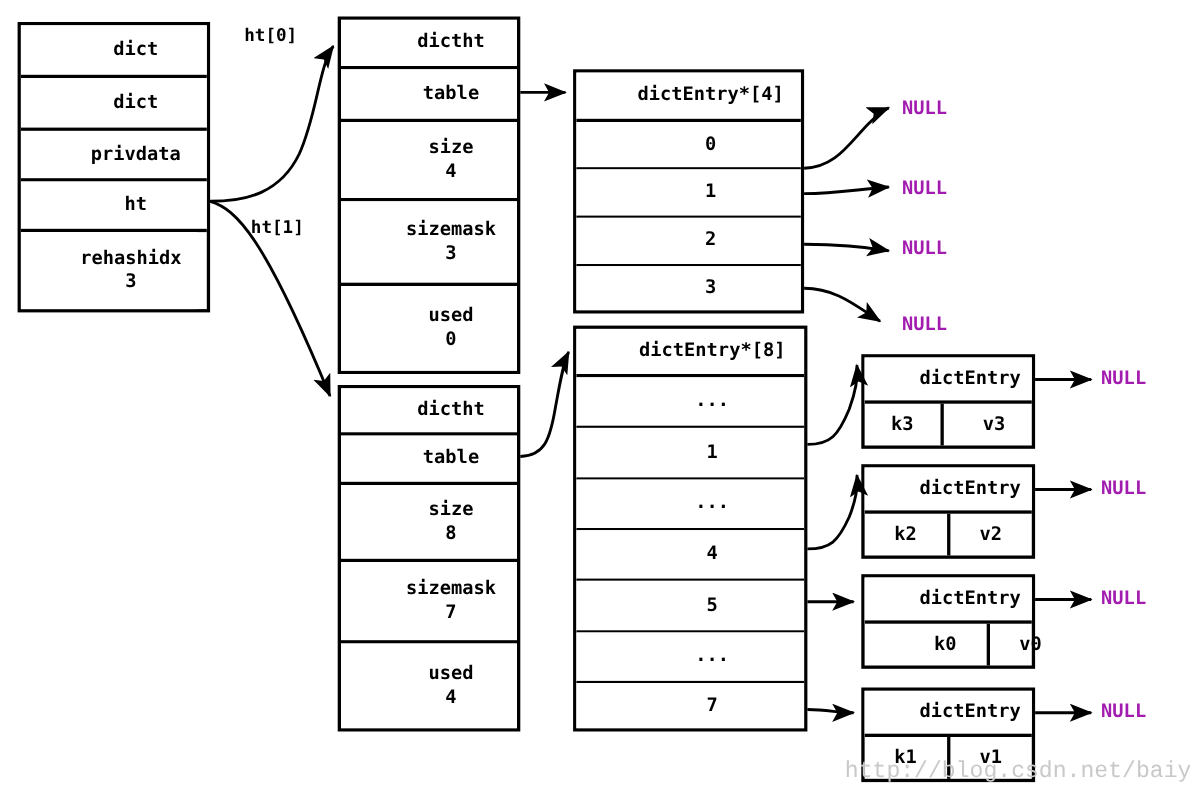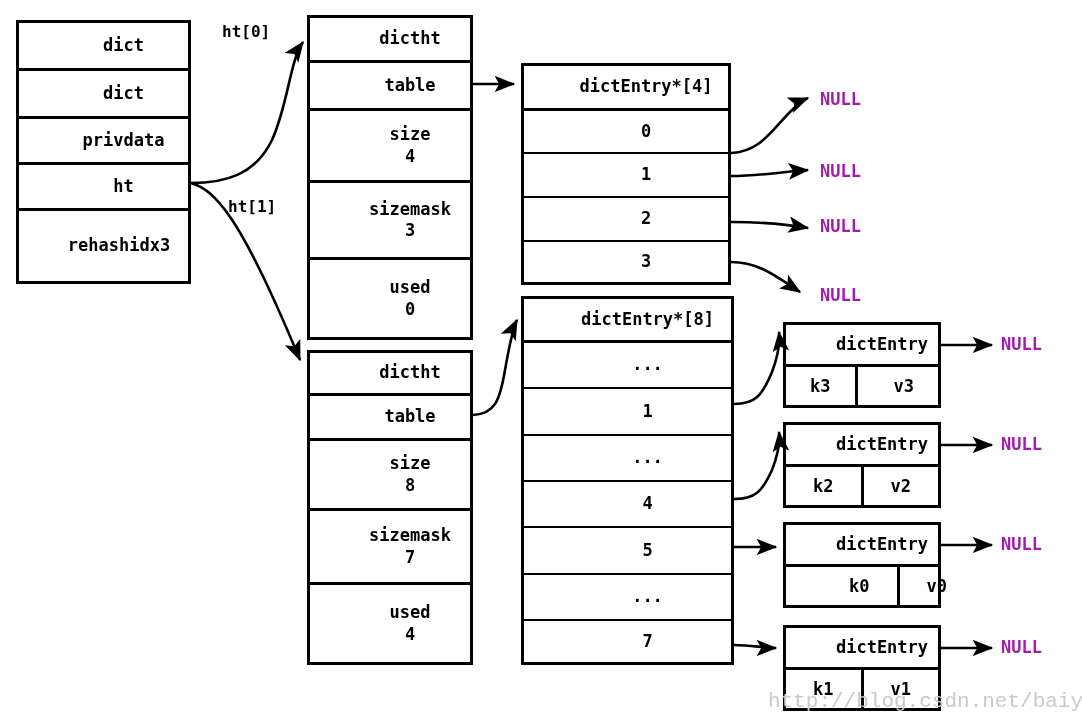--- a/index.html
+++ b/index.html
@@ -94,21 +94,21 @@
 </head>
 <body>
 
 <div id="canvas">
 
   <div class="box" style="left:16px; top:20px; width:175px; height:264px;">
     <div class="row sep" style="left:0; top:0; width:169px; height:48px;">dict</div>
     <div class="row sep" style="left:0; top:48px; width:169px; height:48px;">dict</div>
     <div class="row sep" style="left:0; top:96px; width:169px; height:46px;">privdata</div>
     <div class="row sep" style="left:0; top:142px; width:169px; height:46px;">ht</div>
-    <div class="row two-line" style="left:0; top:188px; width:160px; height:70px; flex-direction:row; ">
+    <div class="row two-line" style="left:0; top:188px; width:160px; height:70px; flex-direction:column; ">
       <span>rehashidx</span>
       <span>3</span>
     </div>
   </div>
 
   <div class="box" style="left:307px; top:15px; width:166px; height:325px;">
     <div class="row sep" style="left:0; top:0; width:160px; height:45px;">dictht</div>
     <div class="row sep" style="left:0; top:45px; width:160px; height:48px;">table</div>
     <div class="row sep two-line" style="left:0; top:93px; width:160px; height:72px; flex-direction:column; justify-content:center;">
       <span>size</span>

